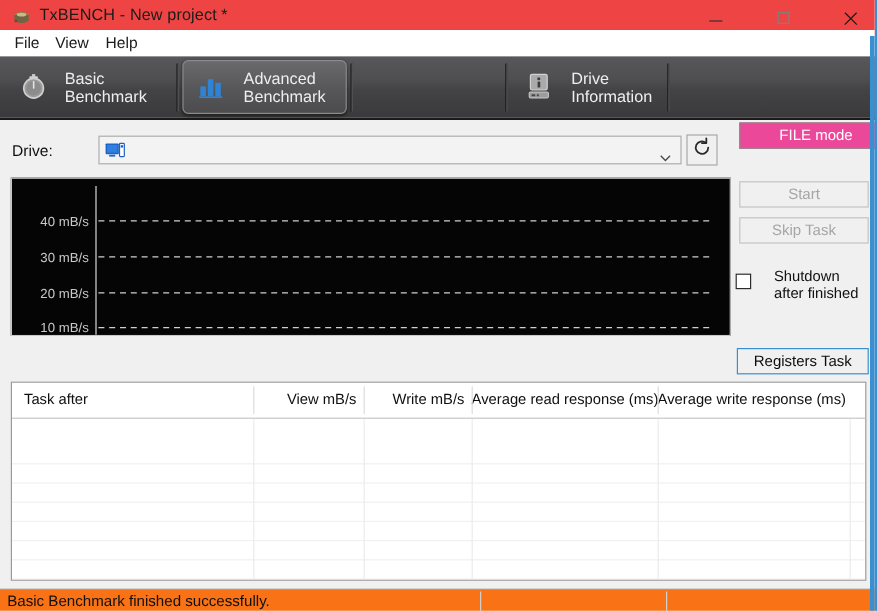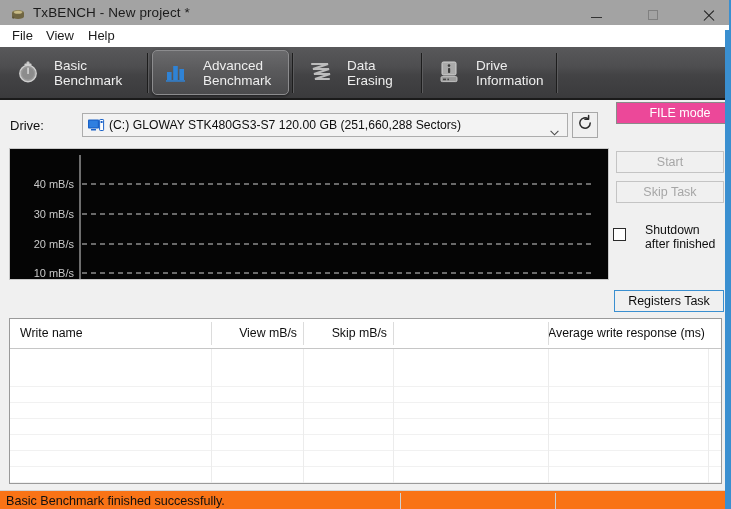--- a/index.html
+++ b/index.html
@@ -26,21 +26,21 @@
     box-sizing: border-box;
     overflow: hidden;
   }
 
   
   .titlebar {
     position: absolute;
     left: 0; top: 0;
     width: 729px;
     height: 30px;
-    background: #a3a3a3;
+    background: #ef4444;
   }
   .title-icon {
     position: absolute;
     left: 10px; top: 8px;
     width: 16px; height: 14px;
   }
   .title-text {
     position: absolute;
     left: 33px; top: 5px;
     font-size: 13.5px;
@@ -450,30 +450,20 @@
           <rect x="14.4" y="9" width="4.6" height="11" fill="#2f83d6"></rect>
           <rect x="1" y="20.2" width="19" height="1.5" fill="#2f83d6"></rect>
         </svg>
       </span>
       <span class="tab-label">Advanced
 Benchmark</span>
     </div>
 
     <div class="tab-sep" style="left:292px"></div>
 
-    <div class="tab" style="left:297px;width:122px">
-      <span class="tab-icon ico-wave">
-        <svg width="24" height="22" viewBox="0 0 24 22">
-          <g fill="none" stroke="#bdbdbd" stroke-width="2.1" stroke-linecap="round">
-            <path d="M3 4 L19 4 L4 9 L20 9 L5 14 L21 14 L6 19 L20 19"></path>
-          </g>
-        </svg>
-      </span>
-      <span class="tab-label">Data Erasing</span>
-    </div>
 
     <div class="tab-sep" style="left:421px"></div>
 
     <div class="tab" style="left:426px;width:128px">
       <span class="tab-icon ico-drive">
         <svg width="22" height="24" viewBox="0 0 22 24">
           <rect x="4" y="2" width="14" height="13" rx="1.4" fill="#aaaaaa" stroke="#d2d2d2" stroke-width="1"></rect>
           <circle cx="11" cy="5.6" r="1.3" fill="#3d3d3d"></circle>
           <rect x="10" y="8" width="2.2" height="5" rx="0.8" fill="#3d3d3d"></rect>
           <rect x="3" y="16.6" width="16" height="5" rx="1.2" fill="#9c9c9c" stroke="#c8c8c8" stroke-width="0.9"></rect>
@@ -493,21 +483,20 @@
   <div class="drive-combo">
     <span class="d-ico">
       <svg width="18" height="14" viewBox="0 0 18 14">
         <rect x="1" y="1.5" width="11" height="9" rx="0.8" fill="#1a62c8"></rect>
         <rect x="2.2" y="2.7" width="8.6" height="6.6" fill="#2f7fe0"></rect>
         <rect x="12.6" y="1.5" width="4" height="11" rx="0.7" fill="#ffffff" stroke="#1a62c8" stroke-width="1"></rect>
         <rect x="13.6" y="3" width="2" height="2" fill="#1a62c8"></rect>
         <rect x="4" y="11" width="5" height="1.5" fill="#1a62c8"></rect>
       </svg>
     </span>
-    <span class="d-text">(C:) GLOWAY STK480GS3-S7  120.00 GB (251,660,288 Sectors)</span>
     <span class="combo-arrow">
       <svg width="9" height="6" viewBox="0 0 9 6">
         <path d="M0.6 0.8 L4.5 4.8 L8.4 0.8" fill="none" stroke="#4a4a4a" stroke-width="1.1"></path>
       </svg>
     </span>
   </div>
 
   <div class="refresh-btn">
     <span>
       <svg width="18" height="18" viewBox="0 0 18 18">
@@ -546,27 +535,30 @@
     <span class="cbox"></span>
     <span class="shutdown-label">Shutdown
 after finished</span>
   </div>
 
   <div class="reg-task">Registers Task</div>
 
   <div class="table-wrap">
     <div class="thead">
       <div class="th" style="left:10px;width:200px;text-align:left">
-        <span>Write name</span>
+        <span>Task after</span>
       </div>
       <div class="th" style="left:201px;width:92px;text-align:right;padding-right:6px">
         <span>View mB/s</span>
       </div>
       <div class="th" style="left:293px;width:90px;text-align:right;padding-right:6px">
-        <span>Skip mB/s</span>
+        <span>Write mB/s</span>
+      </div>
+      <div class="th" style="left:383px;width:155px;text-align:right;padding-right:6px">
+        <span>Average read response (ms)</span>
       </div>
       <div class="th" style="left:538px;width:160px;text-align:right;padding-right:8px">
         <span>Average write response (ms)</span>
       </div>
       <div class="th" style="left:201px;width:0">
           <span class="hsep" style="left:0;right:auto"></span>
         </div>
       <div class="th" style="left:293px;width:0">
           <span class="hsep" style="left:0;right:auto"></span>
         </div>

